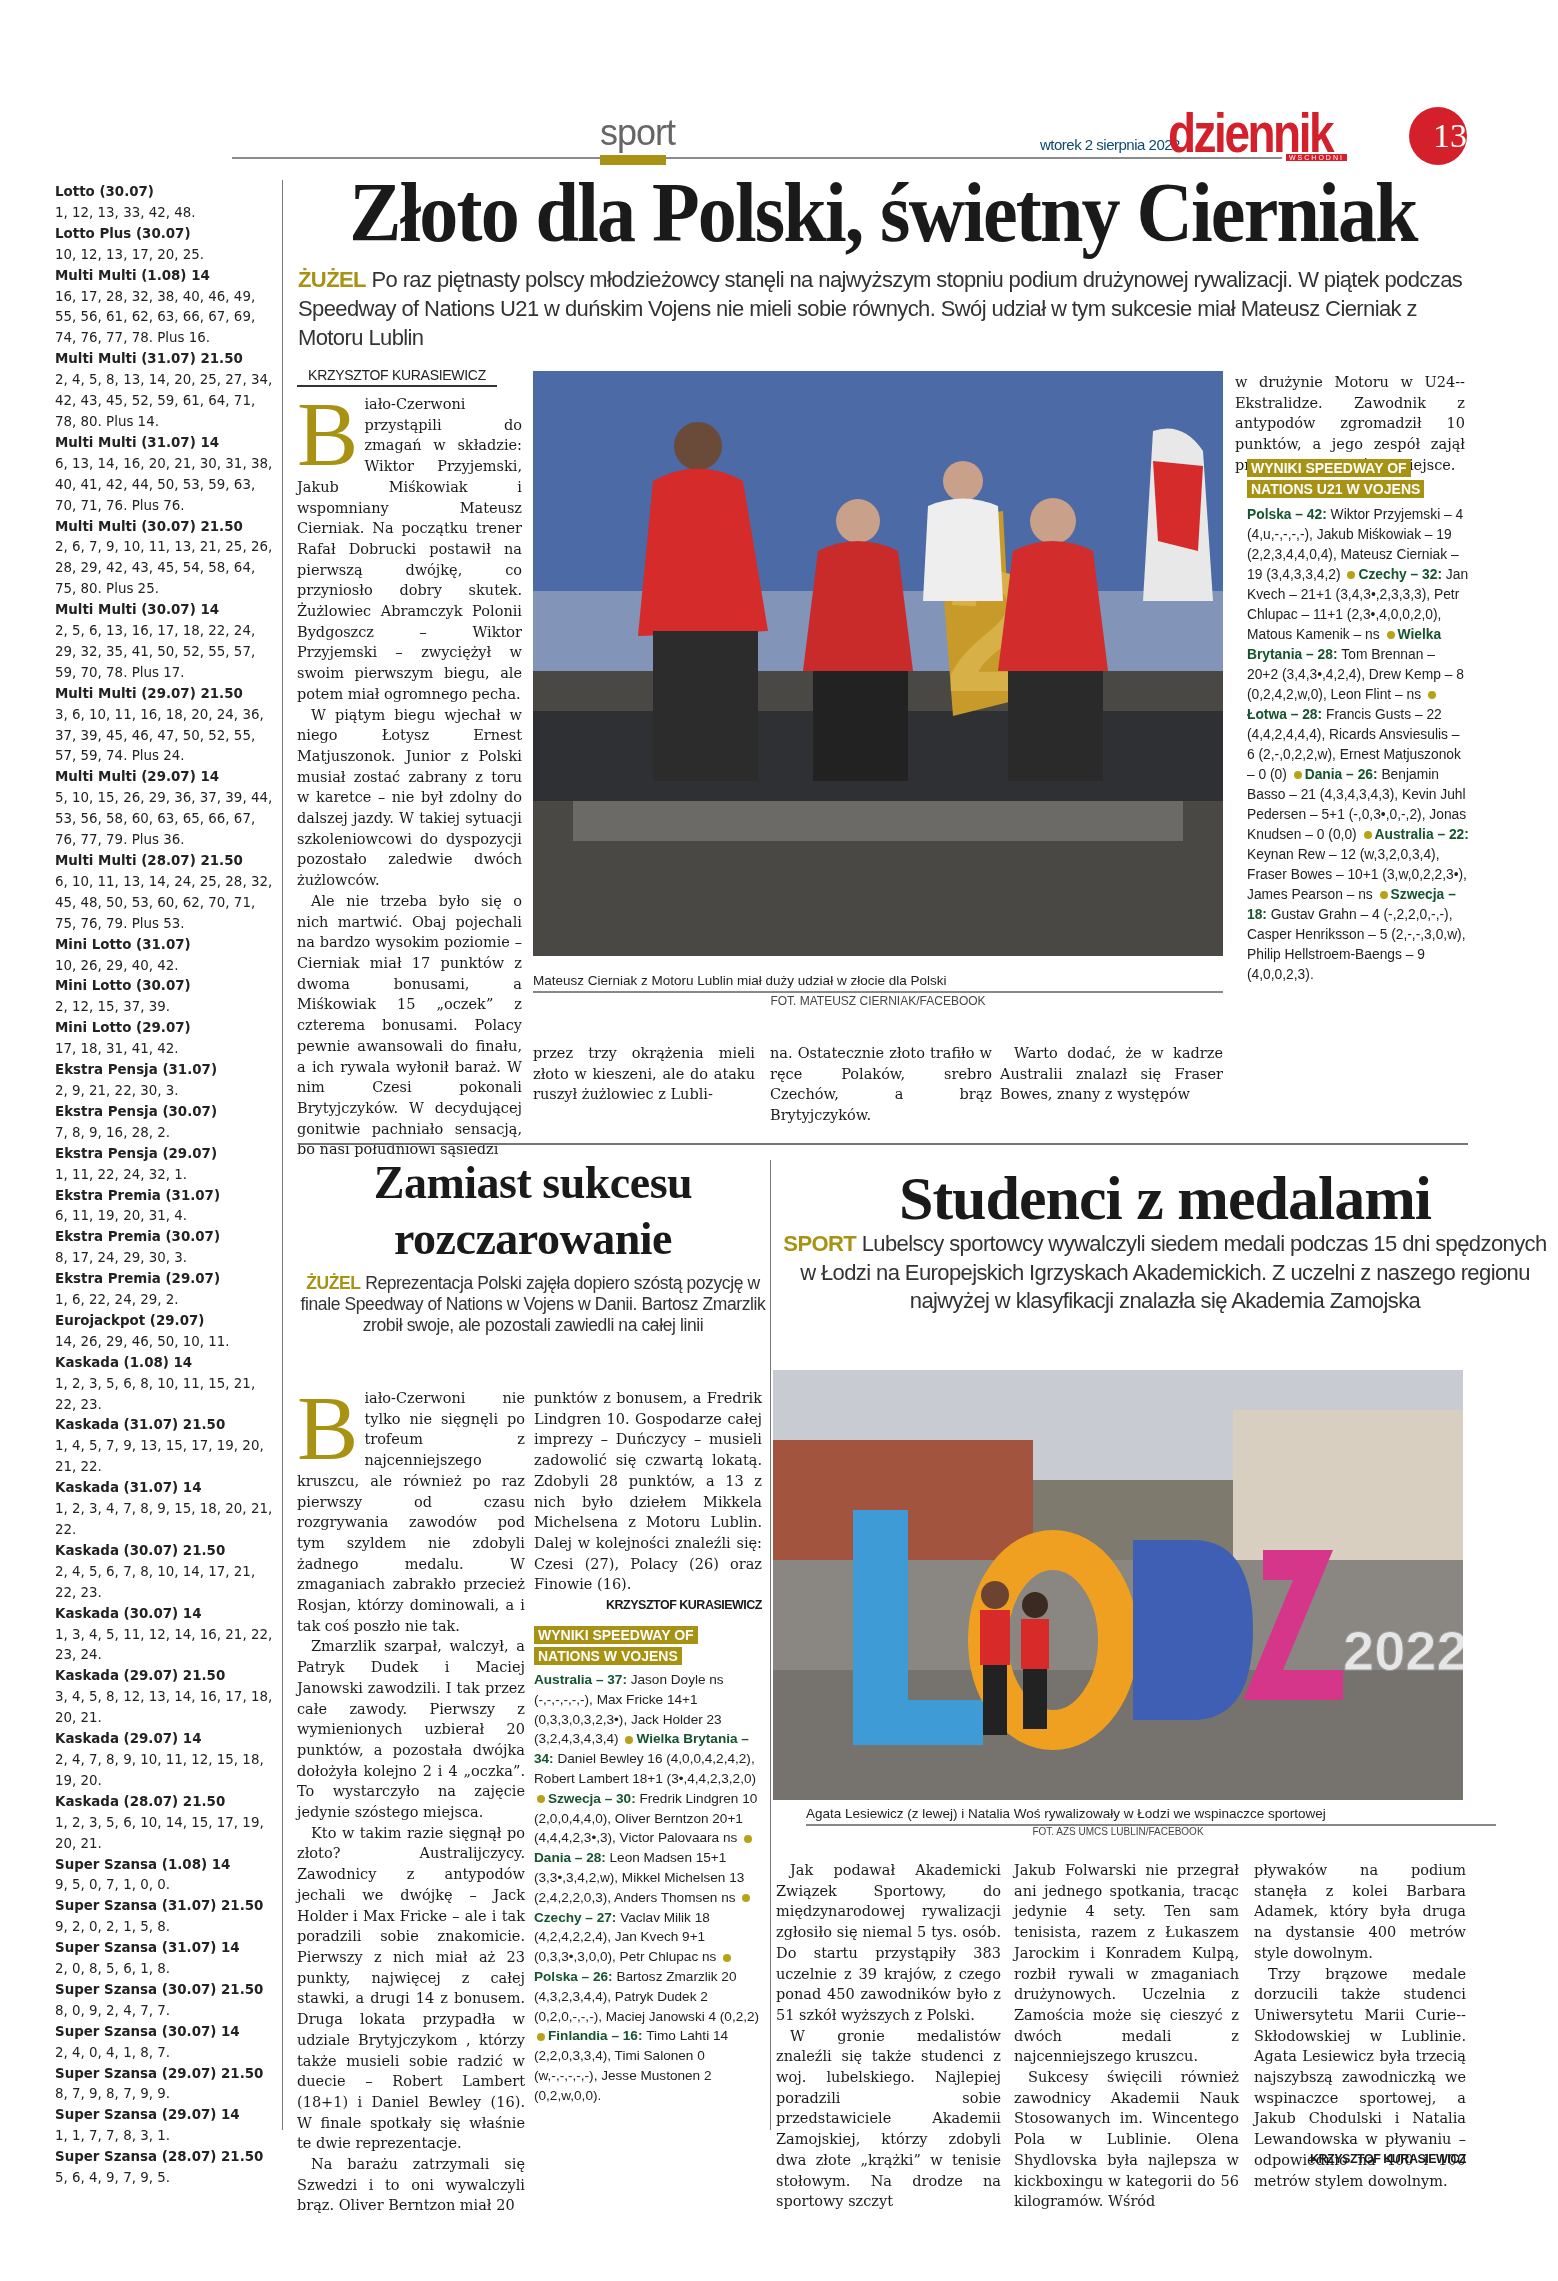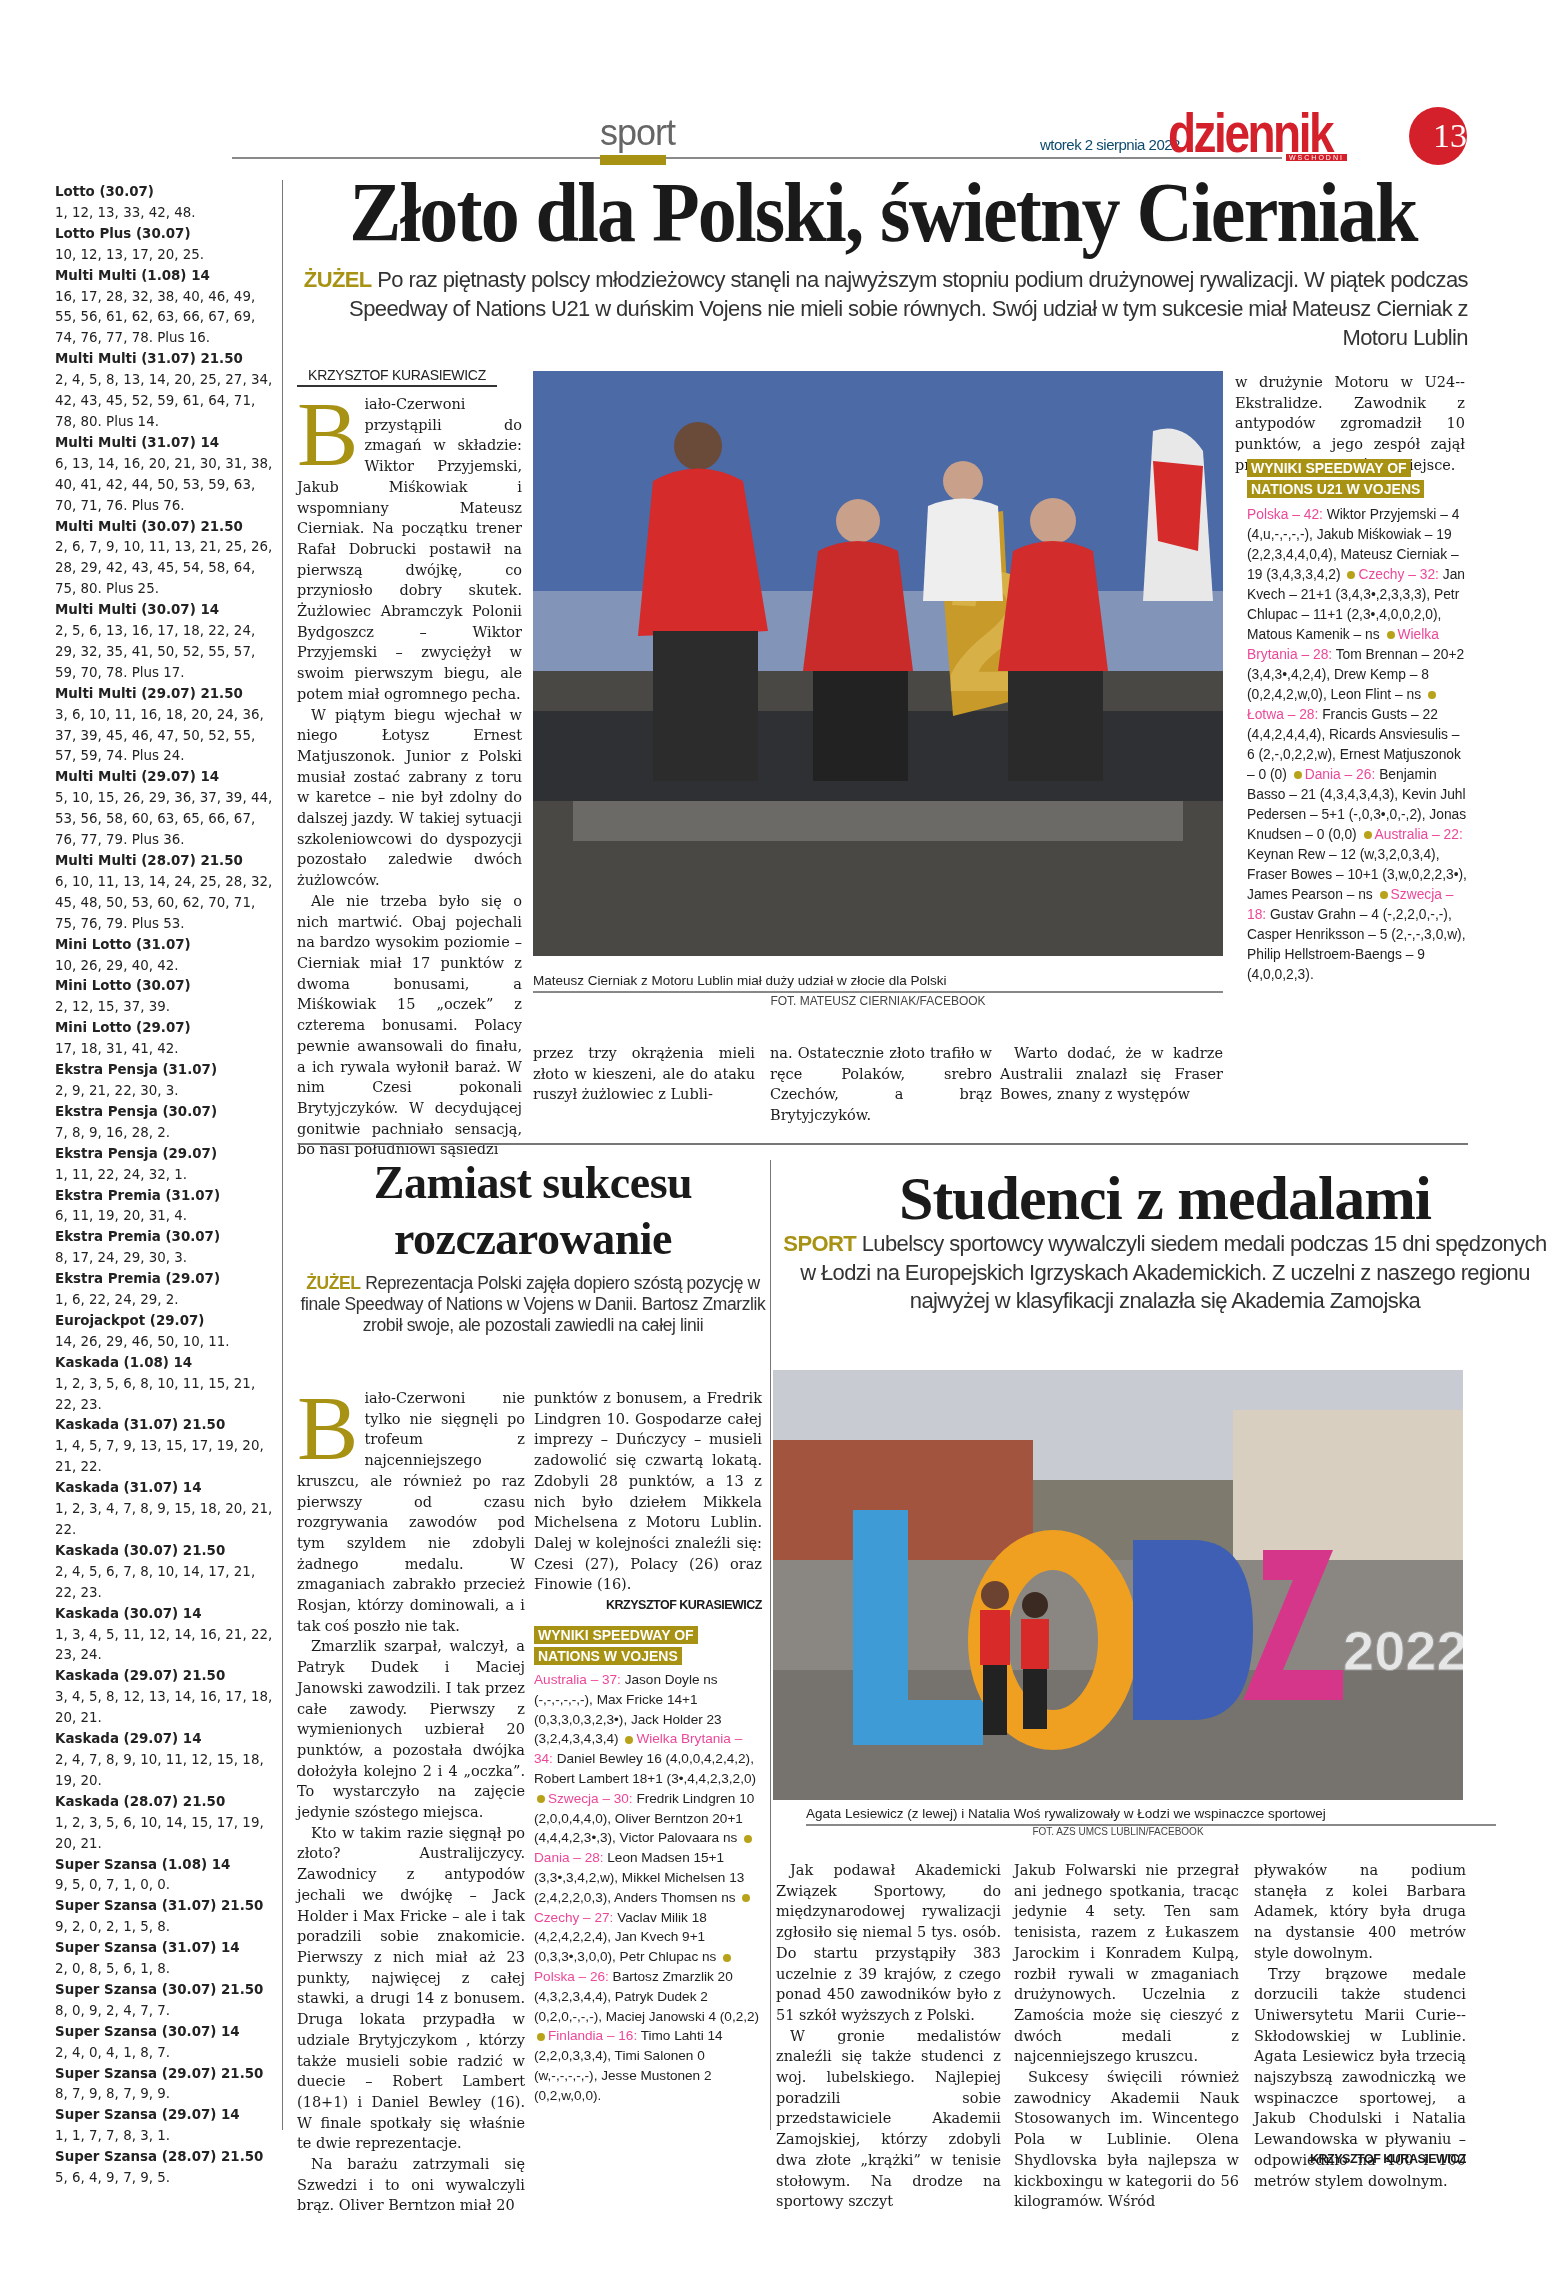--- a/index.html
+++ b/index.html
@@ -17,39 +17,39 @@
 #logo-sub{left:1286px;top:154px;background:#d4202a;color:#fff;font-size:7px;padding:0 3px;letter-spacing:2px;font-family:"Liberation Sans",sans-serif}
 #page-num{left:1409px;top:107px;width:58px;height:58px;border-radius:50%;background:#d4202a;color:#fff;font-family:"Liberation Serif",serif;font-size:34px;text-align:right;line-height:58px}
 
 
 #lotto{left:55px;top:182px;width:220px;font-family:"DejaVu Sans",sans-serif;font-size:13.4px;line-height:20.9px;color:#222}
 #lotto .t{font-weight:bold}
 #lotto-rule{left:282px;top:180px;width:1px;height:1950px;background:#777}
 
 
 #main-title{left:298px;top:163px;width:1170px;text-align:center;font-family:"Liberation Serif",serif;font-weight:bold;font-size:84px;letter-spacing:-2px;line-height:100px;transform:scaleX(0.93);transform-origin:center}
-#main-lead{left:298px;top:265px;width:1170px;text-align:right;font-family:"Liberation Sans",sans-serif;font-weight:300;font-size:22px;line-height:29px;color:#333;letter-spacing:-0.6px}
+#main-lead{left:298px;top:265px;width:1170px;text-align:left;font-family:"Liberation Sans",sans-serif;font-weight:300;font-size:22px;line-height:29px;color:#333;letter-spacing:-0.6px}
 #main-lead .k{font-weight:bold;color:#a89214}
 .byline{font-family:"Liberation Sans",sans-serif;font-size:14px;color:#222;letter-spacing:-0.3px}
 #byline1{left:297px;top:367px;width:200px;text-align:center;border-bottom:2px solid #333;padding-bottom:2px}
 .col{font-family:"DejaVu Serif",serif;font-size:14.5px;line-height:20.7px;text-align:justify;color:#1a1a1a;hyphens:auto}
 .col p{text-indent:14px}
 .col p.noi{text-indent:0}
 .drop{float:left;font-family:"Liberation Serif",serif;font-size:92px;line-height:72px;color:#a89214;margin:4px 6px 0 0;height:74px}
 #c1{left:297px;top:394px;width:225px}
 #photo1{left:533px;top:371px;width:690px;height:585px;overflow:hidden;background:linear-gradient(180deg,#3d5f9c 0%,#6f88b8 35%,#a9b4c9 55%,#6a6c70 70%,#3c3a35 100%)}
 #cap1{left:533px;top:973px;width:690px;font-family:"Liberation Sans",sans-serif;font-size:13.5px;color:#222;border-bottom:2px solid #888;padding-bottom:3px}
 #cred1{left:533px;top:994px;width:690px;text-align:center;font-family:"Liberation Sans",sans-serif;font-size:12px;color:#444}
 #c2{left:533px;top:1043px;width:222px}
 #c3{left:770px;top:1043px;width:222px}
 #c4{left:1000px;top:1043px;width:223px}
 #c5{left:1235px;top:372px;width:230px}
 .boxhead{display:inline;font-family:"Liberation Sans",sans-serif;font-weight:bold;font-size:14px;line-height:21px;background:#a89214;color:#fff;padding:1px 4px;box-decoration-break:clone;-webkit-box-decoration-break:clone}
 .results{font-family:"Liberation Sans",sans-serif;font-size:13.8px;line-height:20px;color:#222}
-.results b{font-weight:normal;color:#ec4899}
+.results b{font-weight:bold;color:#14532d}
 #res1{left:1247px;top:505px;width:222px}
 #hsep{left:298px;top:1143px;width:1170px;height:2px;background:#777}
 #vsep2{left:770px;top:1160px;width:1px;height:970px;background:#777}
 
 
 #t2{left:298px;top:1155px;width:470px;text-align:center;font-family:"Liberation Serif",serif;font-weight:bold;font-size:46px;line-height:56px;letter-spacing:-0.5px}
 #lead2{left:298px;top:1273px;width:470px;text-align:center;font-family:"Liberation Sans",sans-serif;font-weight:300;font-size:17.5px;line-height:21px;color:#333;letter-spacing:-0.4px}
 #lead2 .k{font-weight:bold;color:#a89214}
 #c6{left:297px;top:1388px;width:228px}
 #c7{left:534px;top:1388px;width:228px}

